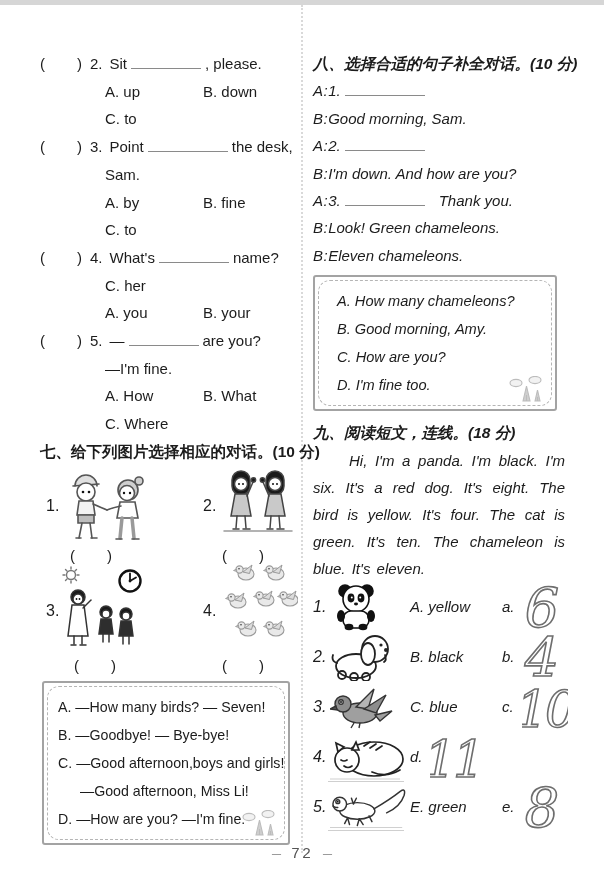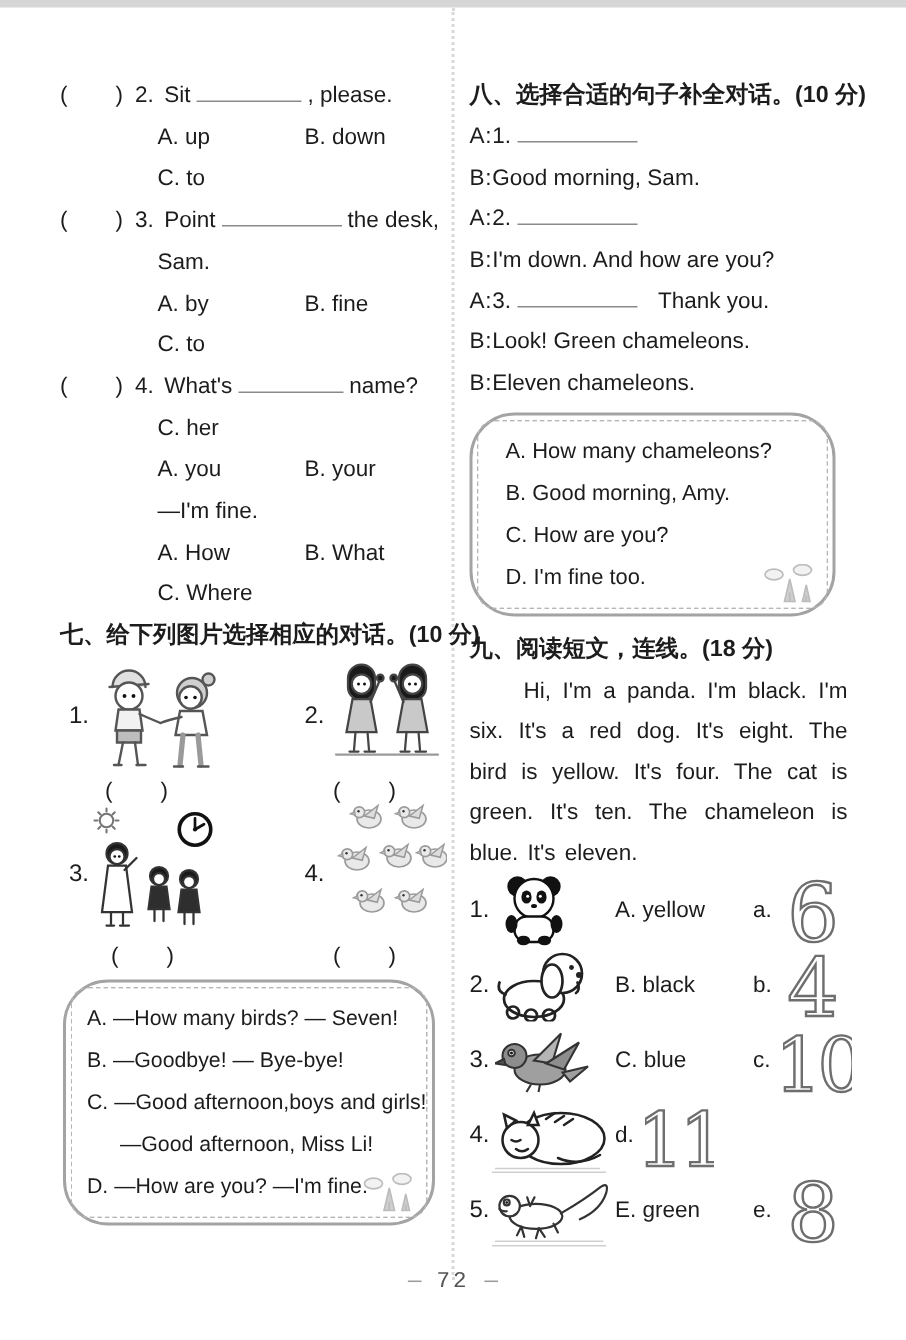--- a/index.html
+++ b/index.html
@@ -3,40 +3,40 @@
 <meta charset="utf-8">
 <style>
   html,body{margin:0;padding:0;background:#fff;}
   .page{position:relative;width:604px;height:893px;background:#ffffff;overflow:hidden;
         font-family:"Liberation Sans",sans-serif;color:#1c1c1c;}
   .top-edge{position:absolute;left:0;top:0;width:604px;height:5px;background:#d6d6d6;}
   .divider{position:absolute;left:301px;top:5px;height:848px;border-left:2px dotted #d9d9d9;}
 
   
   .lcol{position:absolute;left:40px;top:50px;width:260px;font-size:15px;line-height:27.7px;}
-  .rcol{position:absolute;left:313px;top:50px;width:254px;font-size:15px;line-height:27.4px;}
+  .rcol{position:absolute;left:313px;top:50px;width:254px;font-size:15px;line-height:27.4px;font-style:italic;}
 
   .line{white-space:nowrap;}
   .paren{white-space:pre;margin-right:7px;letter-spacing:1px;}
   .qnum{margin-right:7px;}
   .blank{display:inline-block;width:70px;height:2px;border-bottom:1.4px solid #8a8a8a;margin:0 4px;}
   .blank.b80{width:80px;}
   .blank.b66{width:66px;}
   .opts{padding-left:65px;white-space:nowrap;}
   .optA{display:inline-block;width:98px;}
   .heading{font-weight:bold;font-size:15.5px;white-space:nowrap;}
 
   
   .pics{position:relative;height:215px;}
   .plabel{position:absolute;font-size:16px;}
   .pimg{position:absolute;}
   .pparen{position:absolute;white-space:pre;letter-spacing:1px;}
 
   
-  .sbox{border:2px solid #a3a3a3;border-radius:30px;padding:3px;background:#fff;}
+  .sbox{border:2px solid #a3a3a3;border-radius:3px;padding:3px;background:#fff;}
   .sbox-l{width:238px;margin-left:2px;}
   .sbox-r{width:234px;margin-top:6px;}
   .sbox-inner{border:1.5px dashed #b5b5b5;border-radius:12px;padding:6px 4px 6px 10px;position:relative;}
   .bline{line-height:28px;white-space:nowrap;font-size:14.2px;}
   .bindent{padding-left:22px;}
   .deco{position:absolute;right:5px;bottom:3px;}
 
   
   .dline{white-space:nowrap;}
   .spk{letter-spacing:0.5px;}
@@ -93,20 +93,23 @@
     <div class="line">
       <span class="paren">(      )</span><span class="qnum">4.</span><span>What's</span><span class="blank"></span><span>name?</span>
     </div>
     <div class="opts">
       <span>C. her</span>
     </div>
     <div class="opts">
       <span class="optA">A. you</span><span>B. your</span>
     </div>
 
+    <div class="line">
+      <span class="paren">(      )</span><span class="qnum">5.</span><span>—</span><span class="blank"></span><span>are you?</span>
+    </div>
     <div class="opts">
       <span>—I'm fine.</span>
     </div>
     <div class="opts">
       <span class="optA">A. How</span><span>B. What</span>
     </div>
     <div class="opts">
       <span>C. Where</span>
     </div>
 

